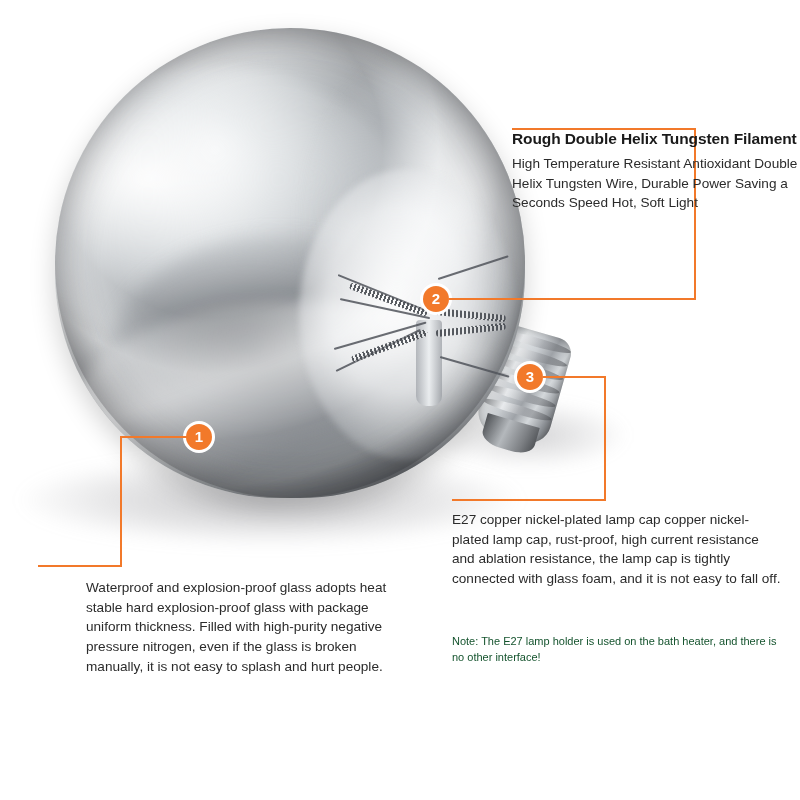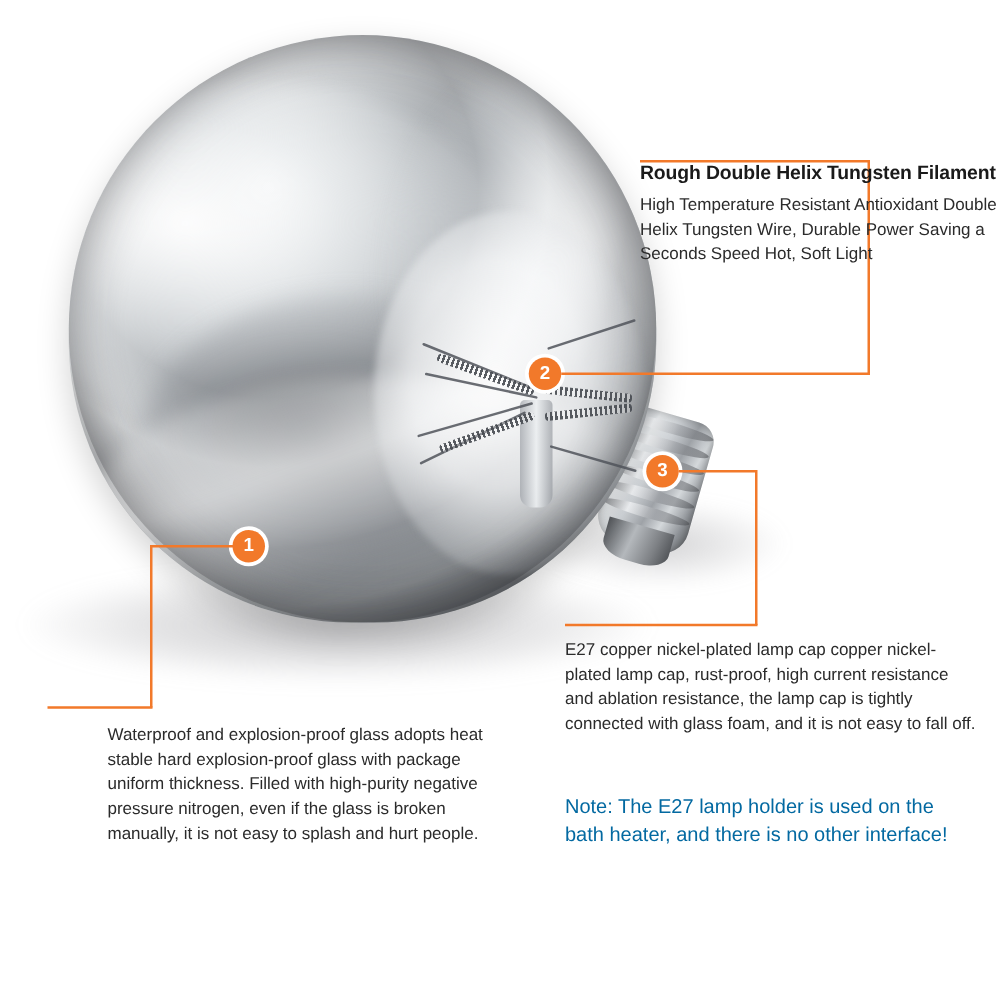--- a/index.html
+++ b/index.html
@@ -237,23 +237,23 @@
     position: absolute;
     left: 452px;
     top: 510px;
     width: 330px;
   }
   #note {
     position: absolute;
     left: 452px;
     top: 634px;
     width: 330px;
-    font-size: 16px;
+    font-size: 11px;
     line-height: 1.45;
-    color: #0369a1;
+    color: #14532d;
   }
 </style>
 </head>
 <body>
 
 <div id="photo-stage">
 
   <div class="ground-shadow"></div>
   <div class="ground-shadow-2"></div>
 

